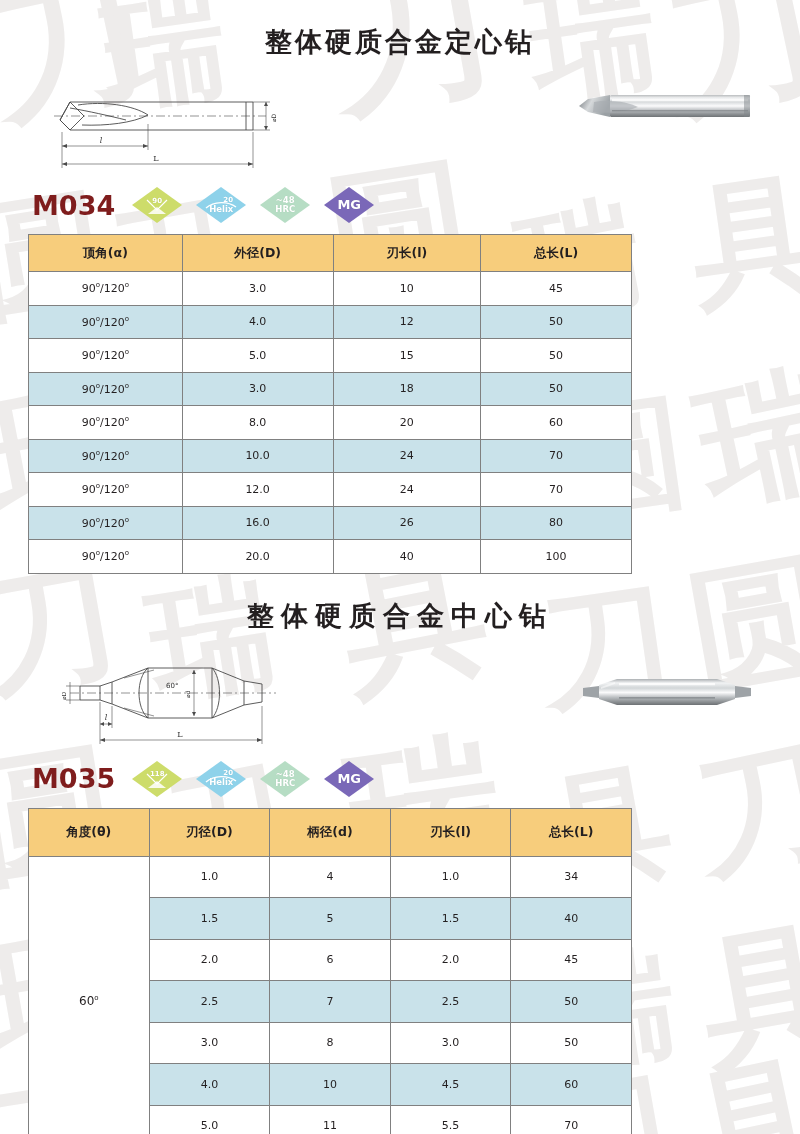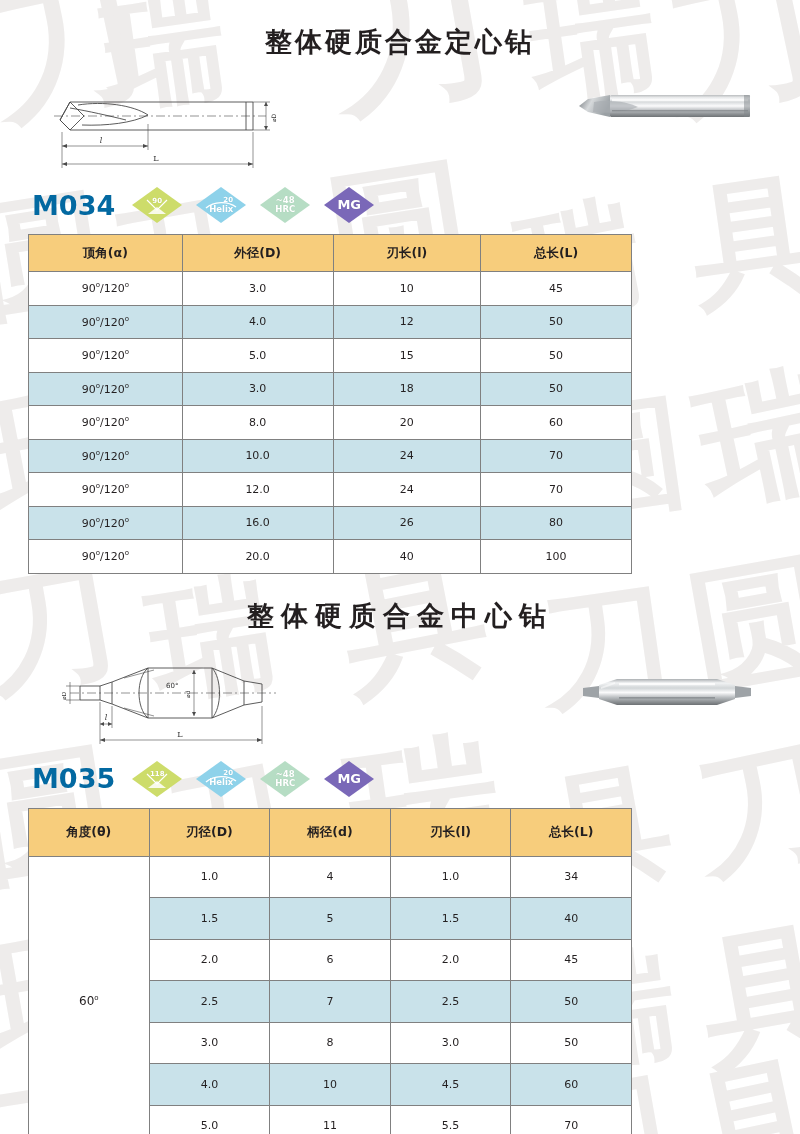--- a/index.html
+++ b/index.html
@@ -72,21 +72,21 @@
   .code-row {
     display: flex;
     align-items: center;
     gap: 12px;
     padding-left: 32px;
     height: 46px;
   }
   .code-label {
     font-size: 27px;
     font-weight: 700;
-    color: #0369a1;
+    color: #7f1d1d;
     font-family: "DejaVu Sans", sans-serif;
     letter-spacing: 0px;
     margin-right: 4px;
   }
 
   .badge {
     position: relative;
     width: 52px;
     height: 38px;
     display: flex;

